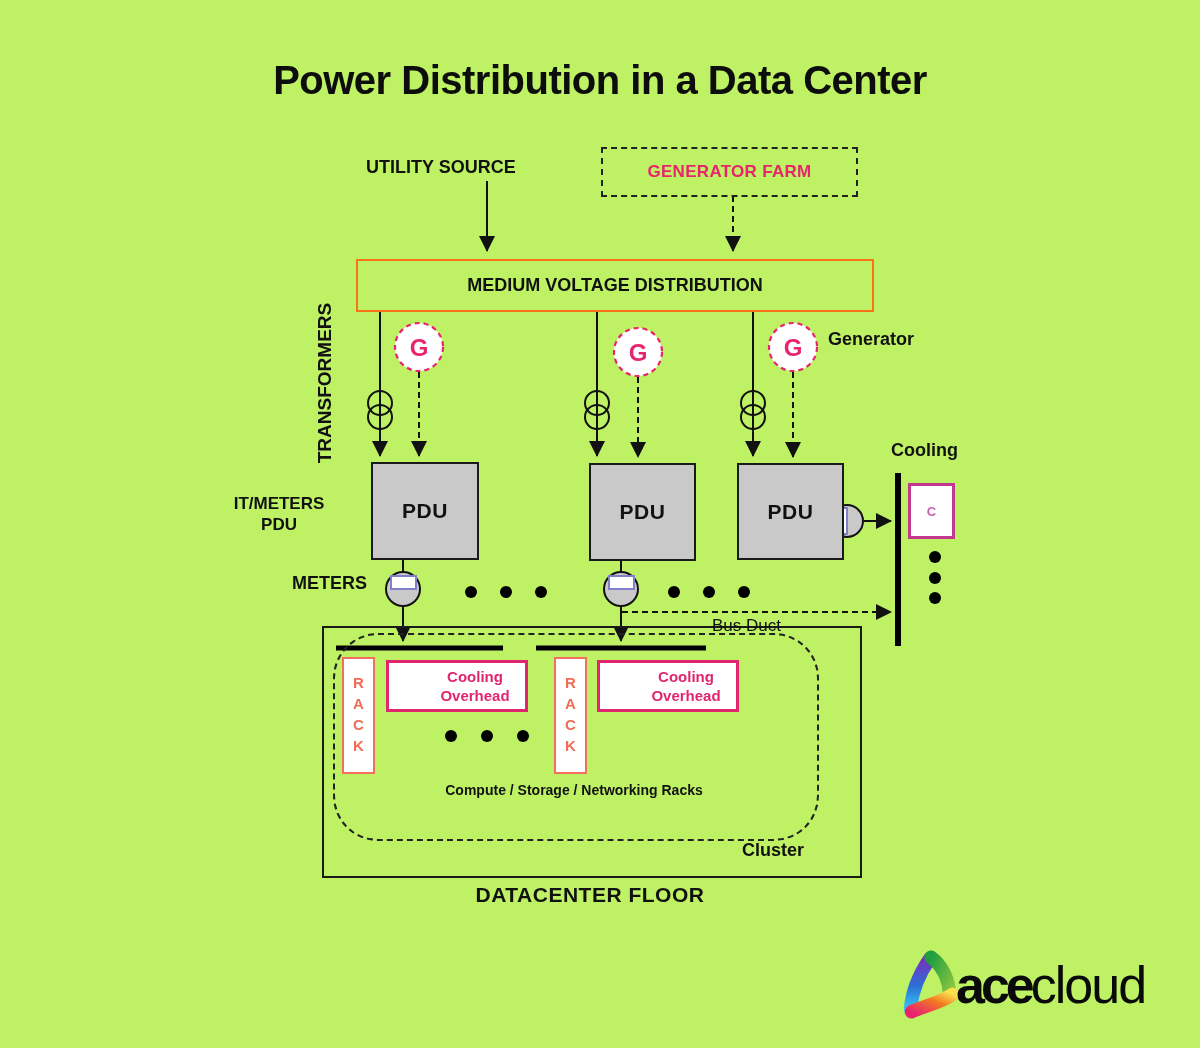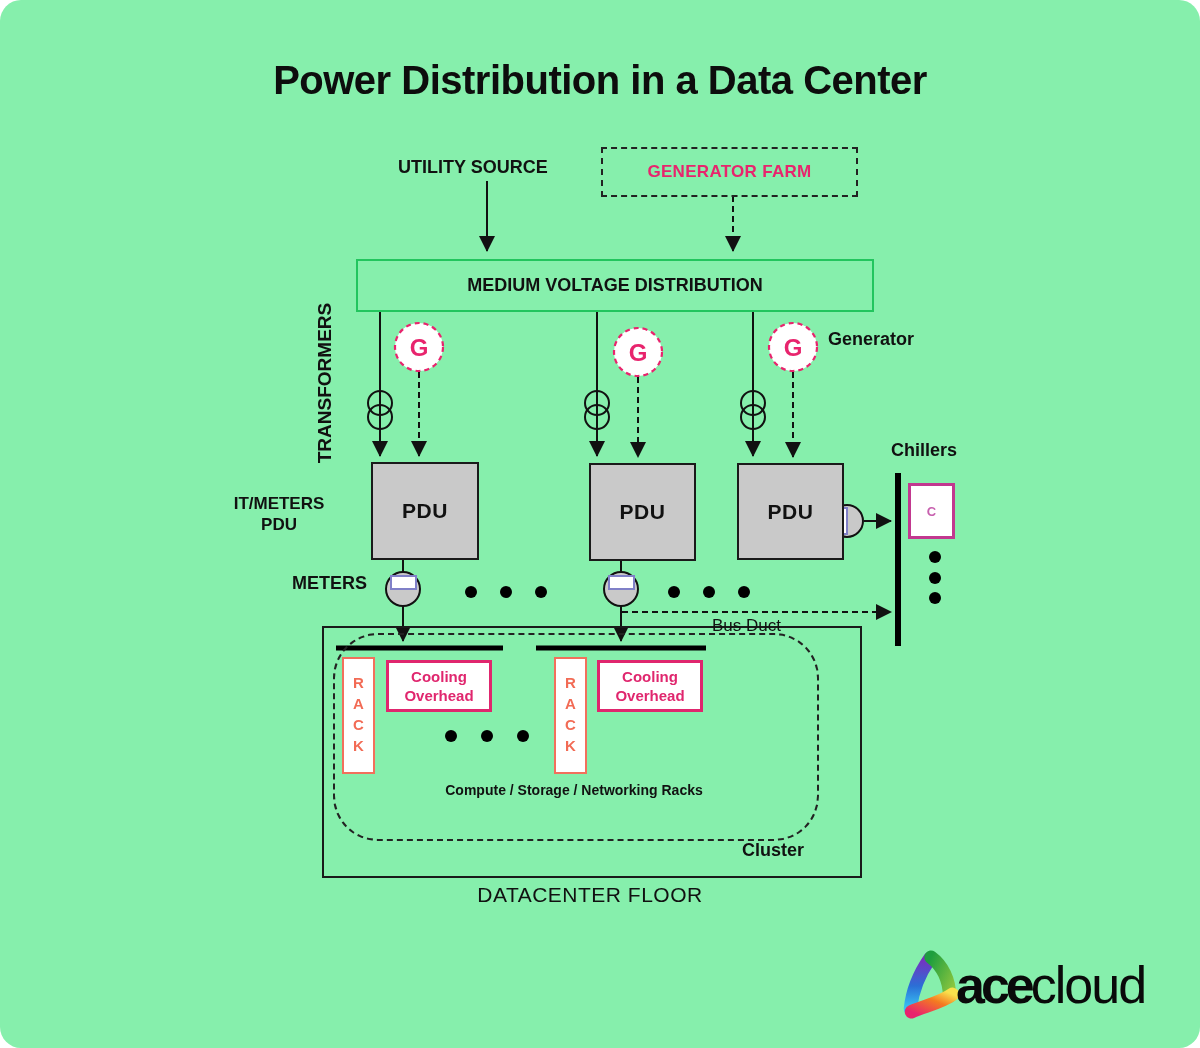--- a/index.html
+++ b/index.html
@@ -1,33 +1,33 @@
 <!DOCTYPE html>
 <html><head>
 <meta charset="utf-8">
 <style>
   html,body{margin:0;padding:0;background:#ffffff;}
   .canvas{
-    position:relative;width:1200px;height:1048px;background:#86efac;overflow:hidden;
-    font-family:"Liberation Sans","DejaVu Sans",sans-serif;color:#111;border-radius:21px;
+    position:relative;width:1200px;height:1048px;background:#bef264;overflow:hidden;
+    font-family:"Liberation Sans","DejaVu Sans",sans-serif;color:#111;
   }
   .lbl{position:absolute;font-weight:bold;font-size:18px;color:#111;white-space:nowrap;}
   .title{
     position:absolute;left:0;top:58px;width:1200px;text-align:center;
     font-size:40px;font-weight:bold;letter-spacing:-0.5px;color:#0d0d0d;
   }
   .wires{position:absolute;left:0;top:0;width:1200px;height:1048px;}
   .box-genfarm{
     position:absolute;left:601px;top:147px;width:253px;height:46px;
     border:2px dashed #222;display:flex;align-items:center;justify-content:center;
     font-weight:bold;font-size:17px;color:#E8246D;letter-spacing:0.3px;
   }
   .box-mvd{
     position:absolute;left:356px;top:259px;width:514px;height:49px;
-    border:2px solid #22c55e;display:flex;align-items:center;justify-content:center;
+    border:2px solid #f97316;display:flex;align-items:center;justify-content:center;
     font-weight:bold;font-size:18px;color:#111;
   }
   .pdu{
     position:absolute;background:#C9C9C9;border:2px solid #1a1a1a;
     display:flex;align-items:center;justify-content:center;
     font-weight:bold;font-size:21px;color:#111;letter-spacing:0.5px;margin-left:24px;
   }
   .pdu1{left:347px;top:462px;width:104px;height:94px;}
   .pdu2{left:565px;top:463px;width:103px;height:94px;}
   .pdu3{left:713px;top:463px;width:103px;height:93px;}
@@ -60,32 +60,32 @@
     position:absolute;width:29px;height:113px;border:2.5px solid #F2705C;background:#fff;
     color:#F26B55;font-weight:bold;font-size:15px;
     display:flex;align-items:center;justify-content:center;
     writing-mode:vertical-rl;text-orientation:upright;letter-spacing:4px;
   }
   .rack1{left:342px;top:657px;}
   .rack2{left:554px;top:657px;}
   .cooling{
     position:absolute;width:100px;height:46px;border:3px solid #E0266E;background:#fff;
     display:flex;align-items:center;justify-content:center;text-align:center;
-    color:#E0266E;font-weight:bold;font-size:15px;line-height:19px;white-space:normal;
+    color:#E0266E;font-weight:bold;font-size:15px;line-height:19px;white-space:normal;padding-left:36px;
   }
   .cooling1{left:386px;top:660px;}
   .cooling2{left:597px;top:660px;}
   .compute{
     position:absolute;left:424px;top:779px;width:300px;text-align:center;
     font-weight:bold;font-size:14px;line-height:23px;white-space:normal;
   }
   .cluster-lbl{position:absolute;left:742px;top:840px;font-weight:bold;font-size:18px;}
   .floor-lbl{
     position:absolute;left:322px;top:883px;width:536px;text-align:center;
-    font-weight:normal;font-size:21px;letter-spacing:0.5px;
+    font-weight:bold;font-size:21px;letter-spacing:0.5px;
   }
   .logo{
     position:absolute;left:898px;top:947px;height:76px;display:flex;align-items:center;
   }
   .logo-text{display:flex;align-items:baseline;margin-left:-8px;}
   .logo-ace{font-size:52px;font-weight:bold;letter-spacing:-4px;color:#0a0a0a;}
   .logo-cloud{font-size:52px;font-weight:normal;letter-spacing:-2px;color:#0a0a0a;}
 </style>
 </head>
 <body>
@@ -193,39 +193,39 @@
         <circle cx="744" cy="592" r="6"></circle>
       <circle cx="935" cy="557" r="6"></circle>
         <circle cx="935" cy="578" r="6"></circle>
         <circle cx="935" cy="598" r="6"></circle>
       <circle cx="451" cy="736" r="6"></circle>
         <circle cx="487" cy="736" r="6"></circle>
         <circle cx="523" cy="736" r="6"></circle>
     </g>
   </svg>
 
-  <div class="lbl" style="left:398px;top:157px;">UTILITY SOURCE</div>
+  <div class="lbl" style="left:366px;top:157px;">UTILITY SOURCE</div>
 
   <div class="box-genfarm">GENERATOR FARM</div>
 
   <div class="box-mvd">MEDIUM VOLTAGE DISTRIBUTION</div>
 
   <div class="transformers">TRANSFORMERS</div>
 
   <div class="lbl" style="left:828px;top:329px;">Generator</div>
 
   <div class="pdu pdu1">PDU</div>
   <div class="pdu pdu2">PDU</div>
   <div class="pdu pdu3">PDU</div>
 
   <div class="itcooling">IT/METERS PDU</div>
 
   <div class="lbl" style="left:292px;top:573px;">METERS</div>
 
-  <div class="lbl" style="left:891px;top:440px;">Chillers</div>
+  <div class="lbl" style="left:891px;top:440px;">Cooling</div>
 
   <div class="cbox">C</div>
 
   <div class="floor"></div>
   <div class="cluster"></div>
 
   <div class="busduct-label">Bus Duct</div>
 
   <div class="rack rack1">RACK</div>
   <div class="rack rack2">RACK</div>

